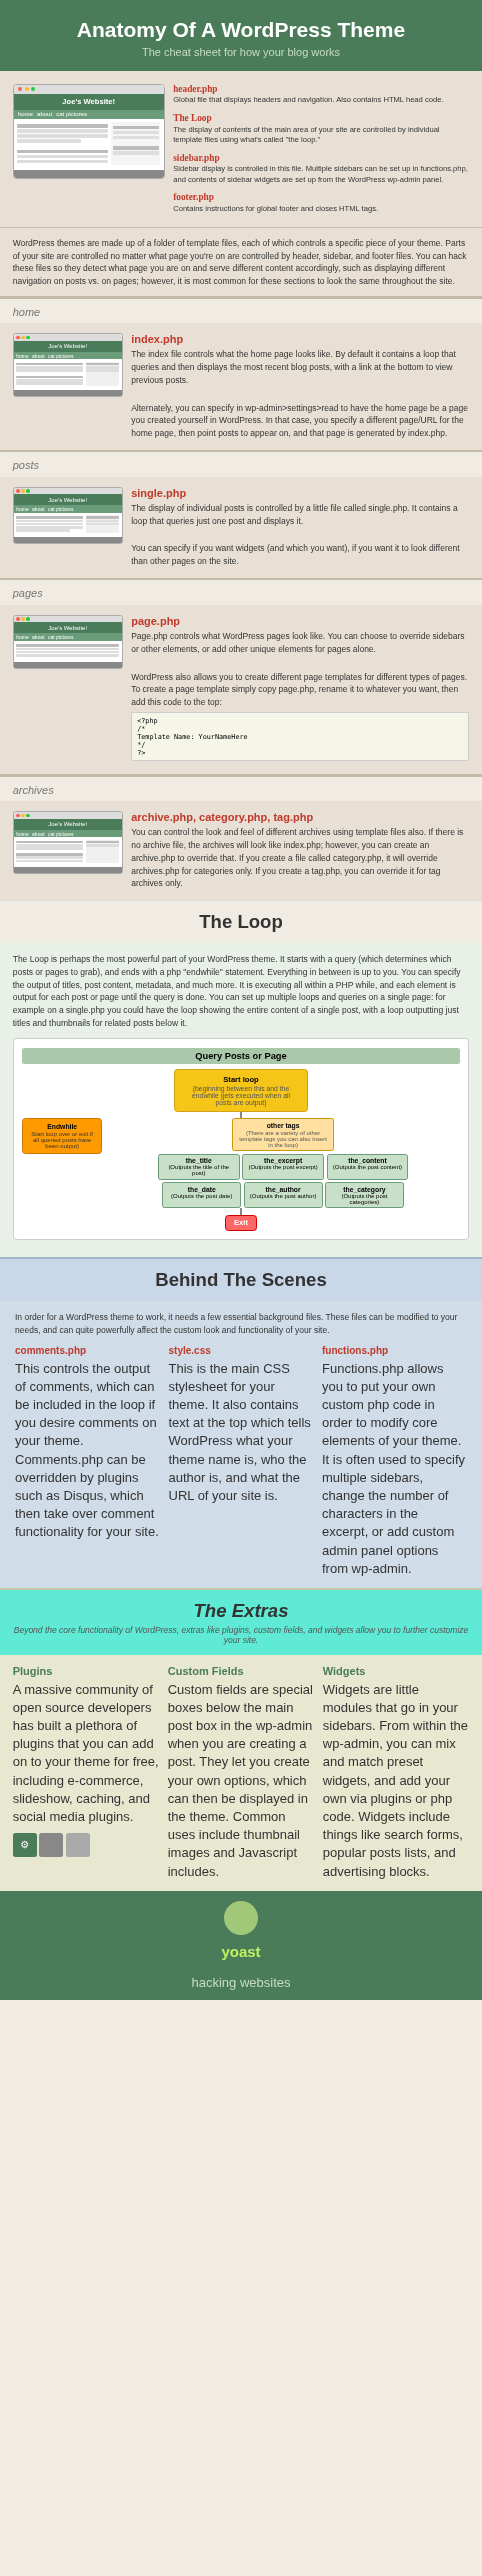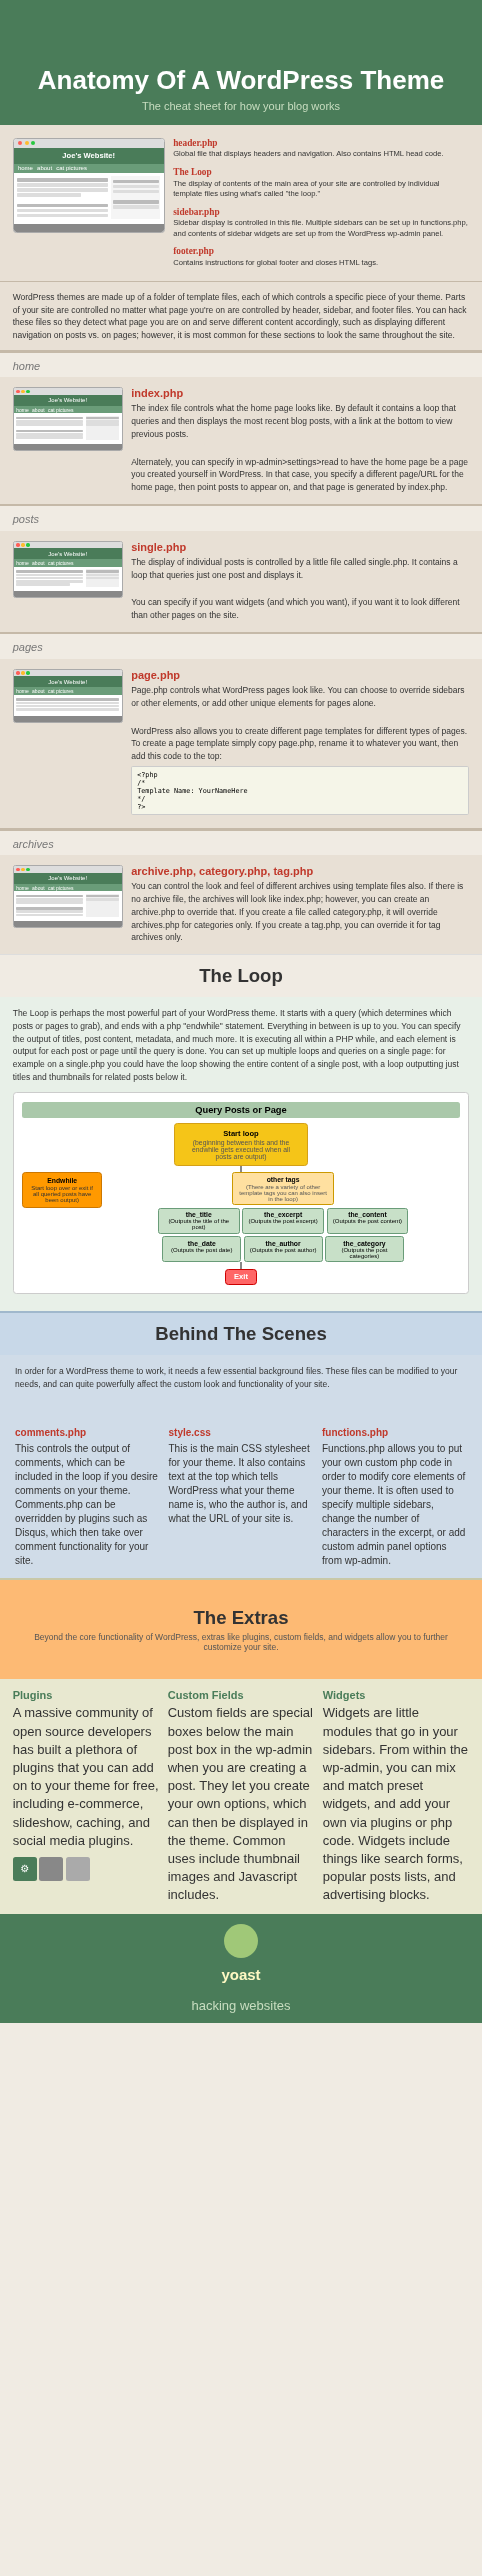--- a/index.html
+++ b/index.html
@@ -11,25 +11,24 @@
     }
 
     
     .page-header {
       background: #4a7c59;
       color: white;
       padding: 17px 17px 12.7px 17px;
       text-align: center;
     }
     .page-header h1 {
-      font-size: 26px;
+      font-size: 21px;
       font-weight: bold;
       line-height: 1.2;
       margin-bottom: 4.2px;
-      margin-top: 48px;
     }
     .page-header .subtitle {
       font-size: 11px;
       color: #c8ddc0;
     }
 
     
     .theme-diagram-section {
       background: #e8e0d5;
       padding: 12.7px;
@@ -228,32 +227,31 @@
       margin-bottom: 8.5px;
     }
 
     .behind-files-row {
       display: flex;
       gap: 8.5px;
     }
 
     .behind-file-item {
       flex: 1;
-      margin-top: 28px;
     }
 
     .behind-file-name {
       font-size: 10px;
       font-weight: bold;
       color: #c0392b;
       margin-bottom: 3.4px;
     }
 
     .behind-file-desc {
-      font-size: 10px;
+      font-size: 13px;
       color: #333;
       line-height: 1.4;
     }
 
     
     .extras-section {
       background: #e8e8d0;
       padding: 10px 12.7px;
     }
 
@@ -280,21 +278,21 @@
     }
 
     
     .page-footer {
       background: #4a7c59;
       padding: 10px;
       text-align: center;
     }
 
     .footer-logo {
-      color: #fef9c3;
+      color: #bef264;
       font-size: 15px;
       font-weight: bold;
     }
 
     .footer-tagline {
       color: #c8ddc0;
       font-size: 13px;
       margin-top: 15px;
     }
 
@@ -746,21 +744,21 @@
       <div class="behind-file-name">style.css</div>
       <div class="behind-file-desc">This is the main CSS stylesheet for your theme. It also contains text at the top which tells WordPress what your theme name is, who the author is, and what the URL of your site is.</div>
     </div>
     <div class="behind-file-item">
       <div class="behind-file-name">functions.php</div>
       <div class="behind-file-desc">Functions.php allows you to put your own custom php code in order to modify core elements of your theme. It is often used to specify multiple sidebars, change the number of characters in the excerpt, or add custom admin panel options from wp-admin.</div>
     </div>
   </div>
 </div>
 
-<div style="background:#fdba74; text-align:center; padding:27px; border-top:2.5px solid #c8c8a8;">
+<div style="background:#5eead4; text-align:center; padding:10px; border-top:2.5px solid #c8c8a8;font-style:italic;">
   <div style="font-size:18.6px; font-weight:bold; color:#333;">The Extras</div>
   <div style="font-size:8.5px; color:#555; margin-top:3.4px;">Beyond the core functionality of WordPress, extras like plugins, custom fields, and widgets allow you to further customize your site.</div>
 </div>
 
 <div class="extras-section">
   <div class="extras-cols">
     <div class="extras-col">
       <div class="extras-col-title">Plugins</div>
       <div class="extras-col-text">A massive community of open source developers has built a plethora of plugins that you can add on to your theme for free, including e-commerce, slideshow, caching, and social media plugins.</div>
 

